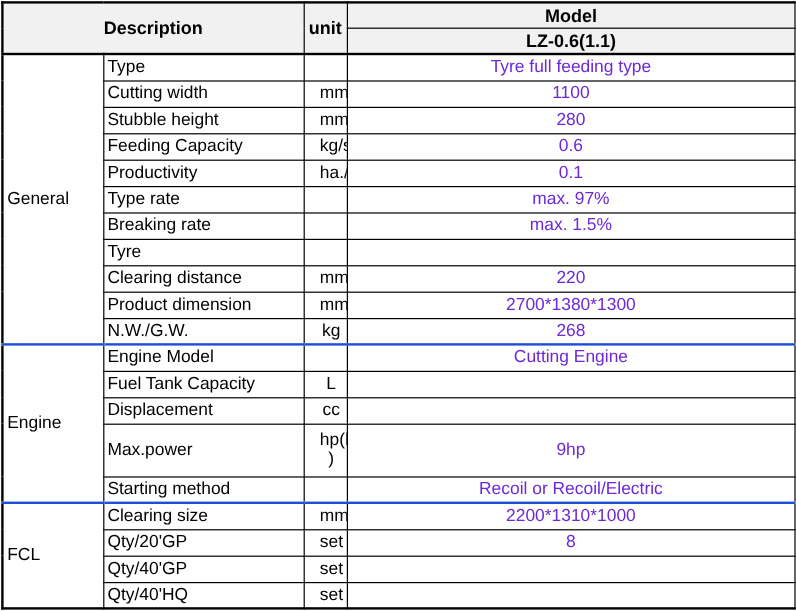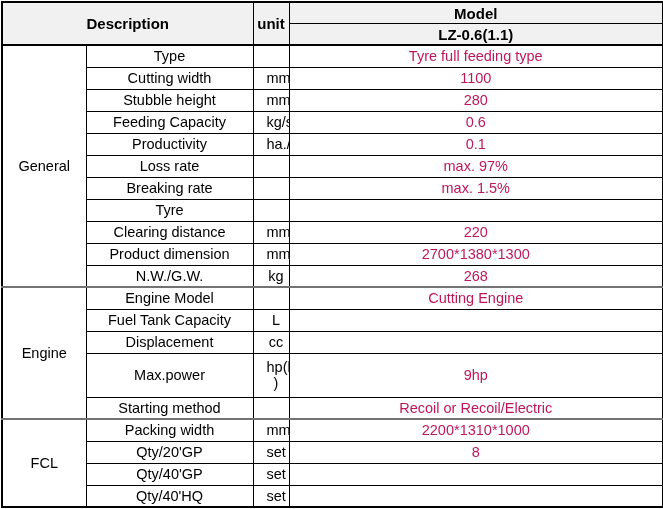--- a/index.html
+++ b/index.html
@@ -31,26 +31,26 @@
   thead th {
     background: #f1f1f1;
     font-weight: bold;
     text-align: center;
     height: 20px;
     font-size: 15px;
   }
   thead { border-bottom: 2px solid #000000; }
   tbody tr { height: 22px; }
   tbody tr.tall { height: 44px; }
-  tr.sec-top td { border-top: 2px solid #737373; }
+  tr.sec-top td { border-top: 2px solid #1d4ed8; }
 
-  td.cat  { text-align: center; }
-  td.lbl  { text-align: center; }
+  td.cat  { text-align: left; }
+  td.lbl  { text-align: left; }
   td.unit { text-align: center; white-space: pre-line; padding-left: 13px; }
-  td.val  { text-align: center; color: #be185d; }
+  td.val  { text-align: center; color: #6d28d9; }
 </style>
 </head>
 <body>
 
 <table class="spec">
   <colgroup>
     <col class="c-cat">
       <col class="c-lbl">
       <col class="c-unit">
       <col class="c-val">
@@ -87,21 +87,21 @@
       <td class="lbl">Feeding Capacity</td>
       <td class="unit">kg/s</td>
       <td class="val">0.6</td>
     </tr>
     <tr>
       <td class="lbl">Productivity</td>
       <td class="unit">ha./h</td>
       <td class="val">0.1</td>
     </tr>
     <tr>
-      <td class="lbl">Loss rate</td>
+      <td class="lbl">Type rate</td>
       <td class="unit"></td>
       <td class="val">max. 97%</td>
     </tr>
     <tr>
       <td class="lbl">Breaking rate</td>
       <td class="unit"></td>
       <td class="val">max. 1.5%</td>
     </tr>
     <tr>
       <td class="lbl">Tyre</td>
@@ -147,21 +147,21 @@
       <td class="val">9hp</td>
     </tr>
     <tr>
       <td class="lbl">Starting method</td>
       <td class="unit"></td>
       <td class="val">Recoil or Recoil/Electric</td>
     </tr>
 
     <tr class="sec-top">
       <td class="cat" rowspan="4">FCL</td>
-      <td class="lbl">Packing width</td>
+      <td class="lbl">Clearing size</td>
       <td class="unit">mm</td>
       <td class="val">2200*1310*1000</td>
     </tr>
     <tr>
       <td class="lbl">Qty/20'GP</td>
       <td class="unit">set</td>
       <td class="val">8</td>
     </tr>
     <tr>
       <td class="lbl">Qty/40'GP</td>

